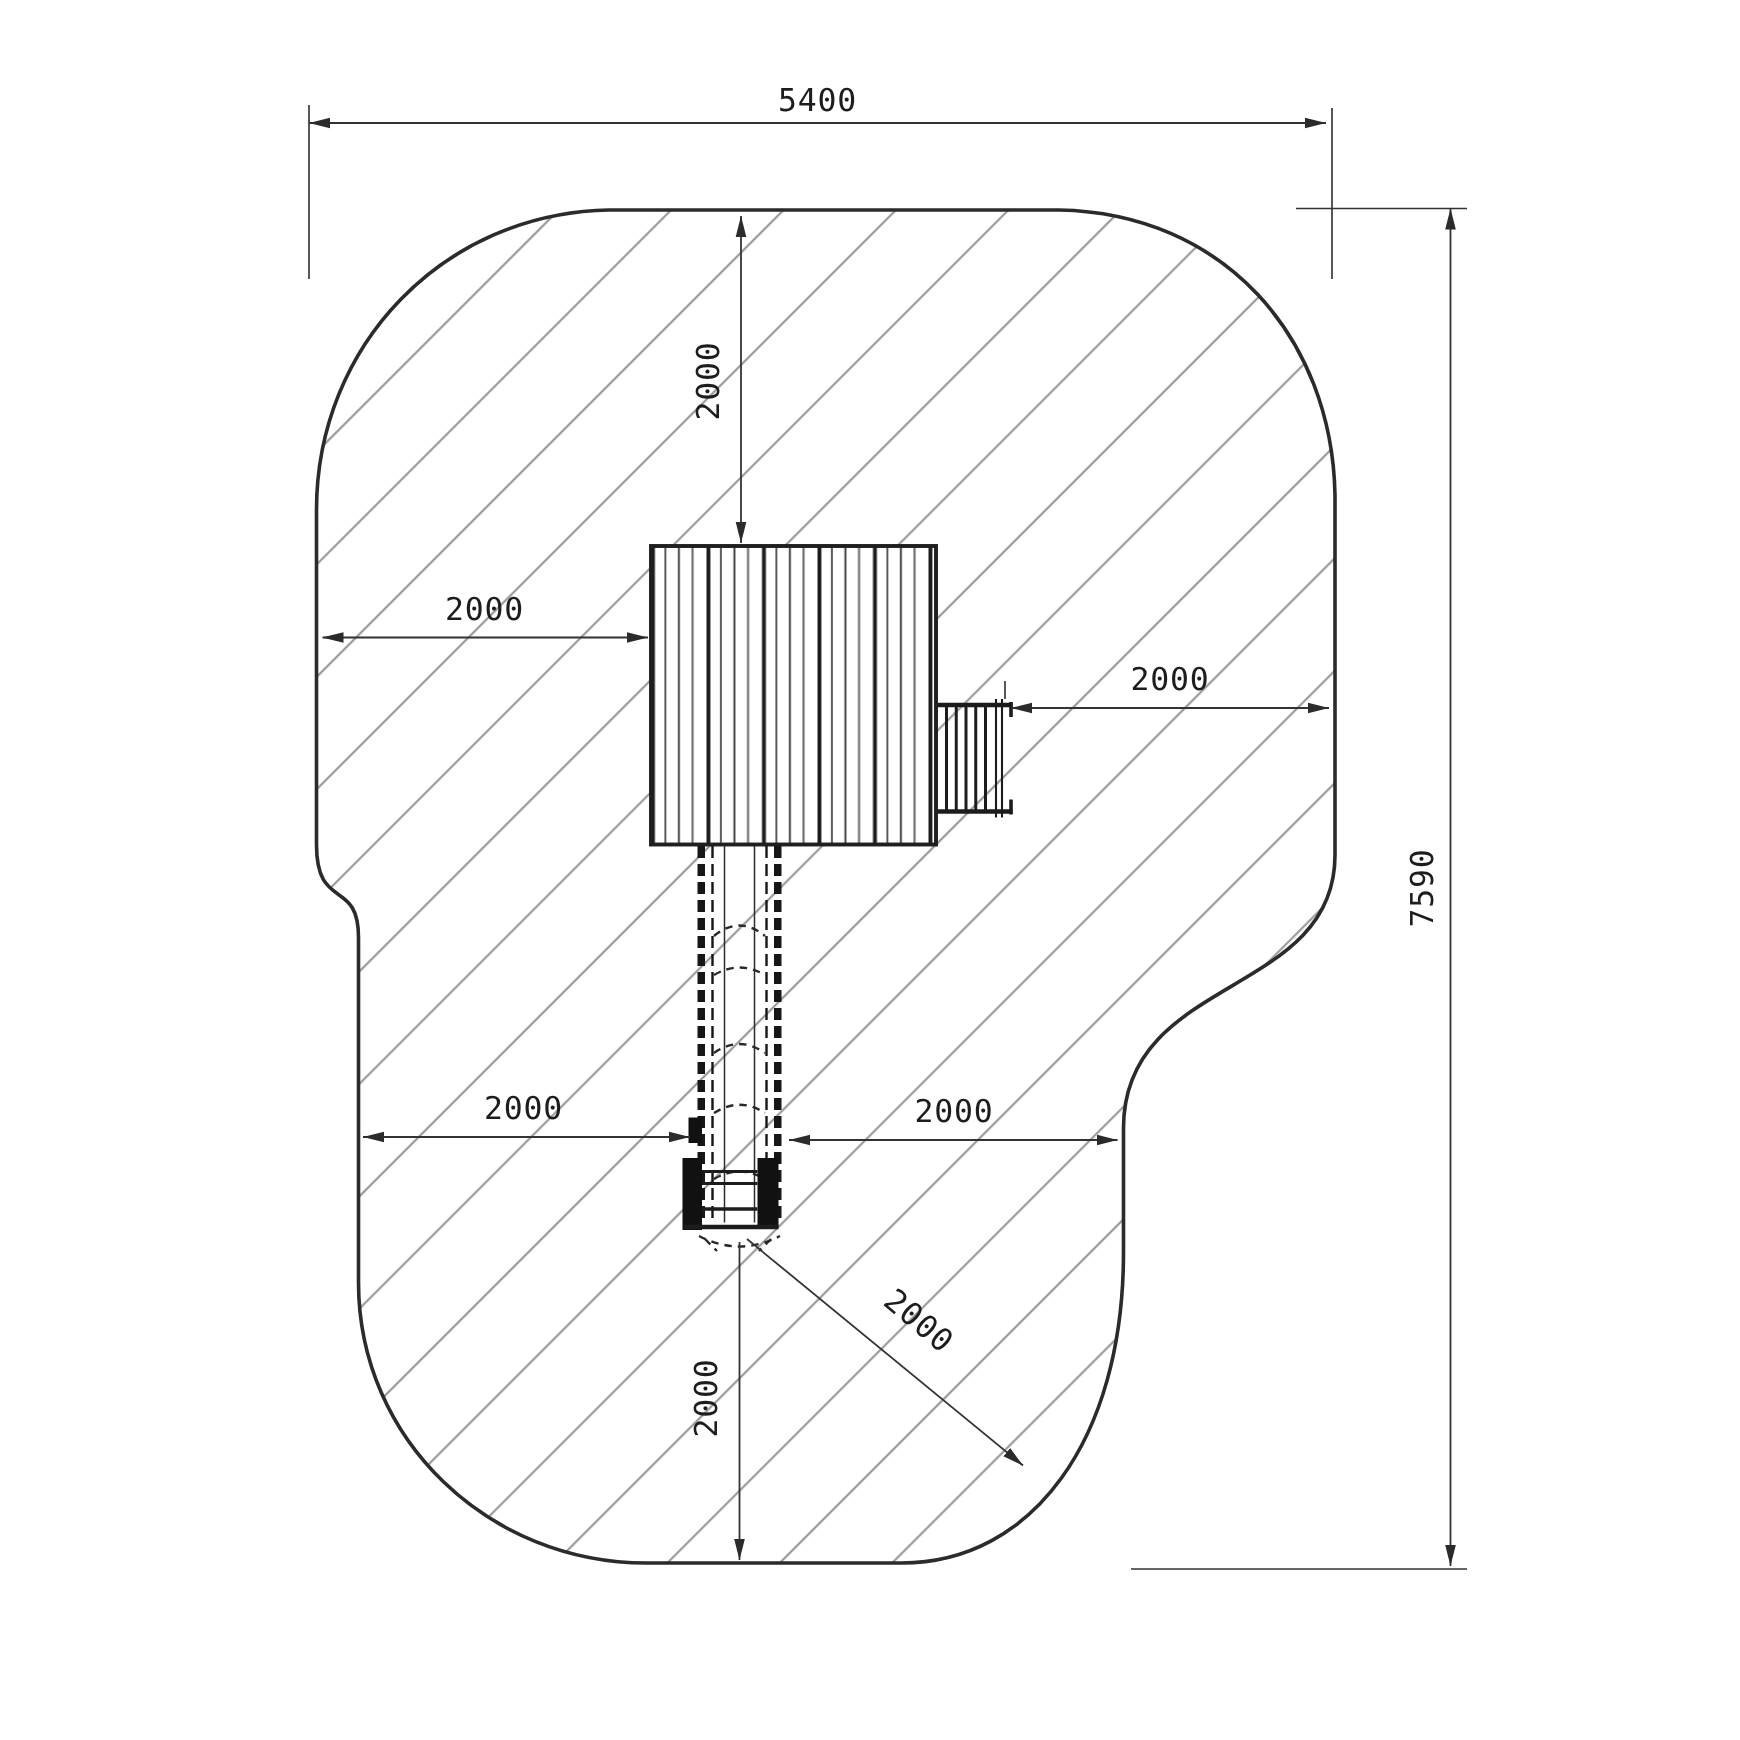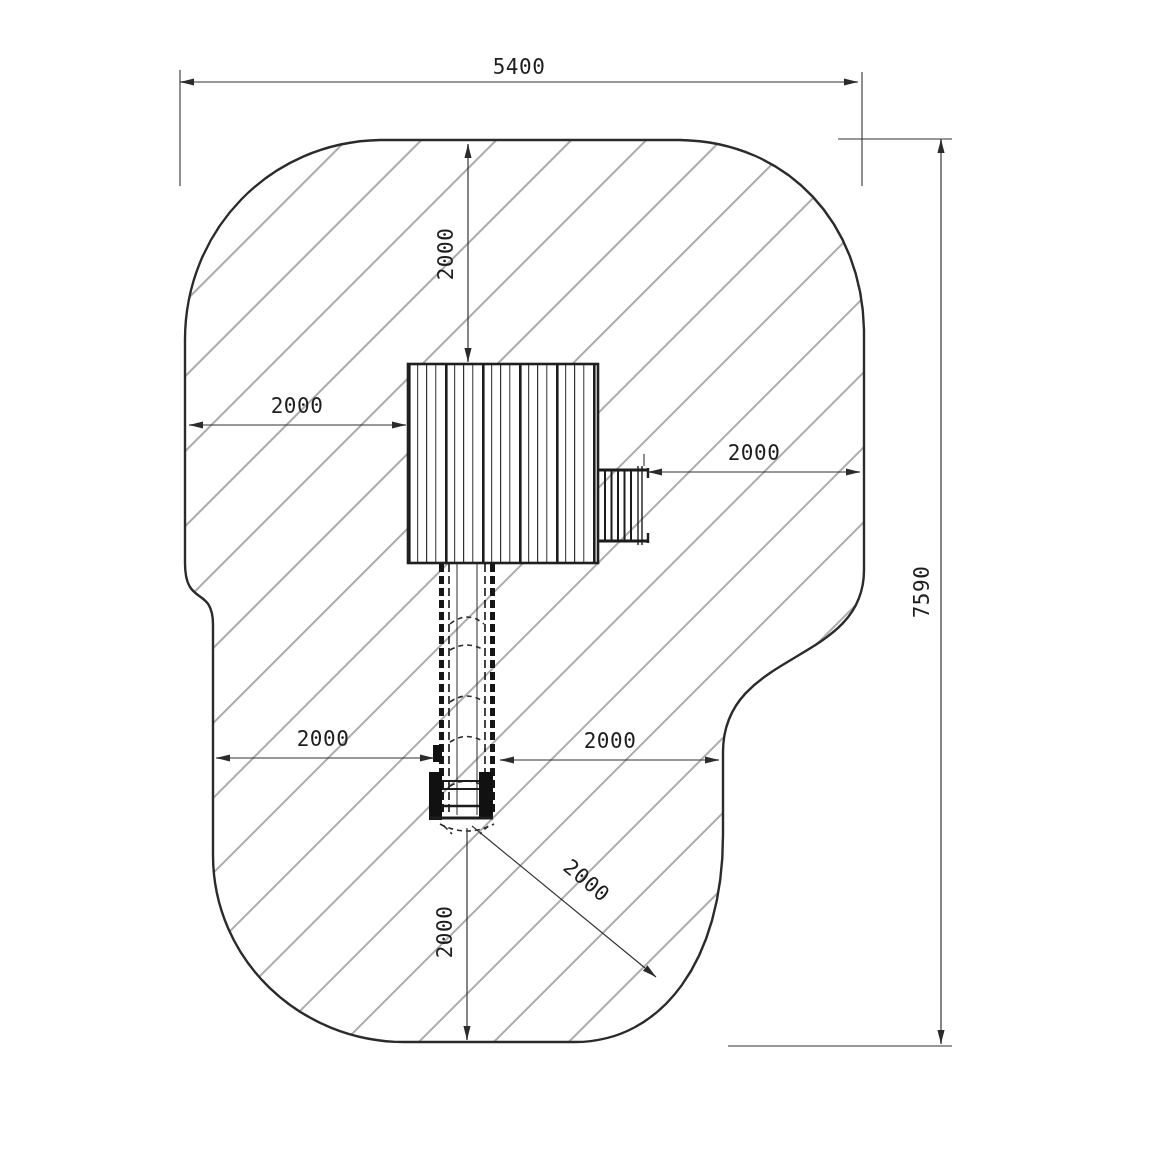--- a/index.html
+++ b/index.html
@@ -1,19 +1,19 @@
 <!DOCTYPE html>
 <html style="--ink: #2b2b2b; --dim: #333333; --hatch: #8f8f8f; --bg: #ffffff; --text: #1d1d1d;"><head>
 <meta charset="utf-8">
 <style>
   :root{
     --ink:#2b2b2b; --dim:#333333; --hatch:#8f8f8f; --bg:#ffffff; --text:#1d1d1d;
   }
   html,body{margin:0;padding:0;background:var(--bg);}
-  .stage{width:943px;height:1160px;position:relative;background:var(--bg);}
+  .stage{width:943px;height:1160px;position:relative;background:var(--bg);margin-left:26px;}
   svg{display:block;}
   .outline{fill:url(#hatch);stroke:var(--ink);stroke-width:2.4;stroke-linejoin:round;}
   .dimline{stroke:var(--dim);stroke-width:1.2;fill:none;}
   .extline{stroke:var(--dim);stroke-width:1.1;fill:none;}
   .dimtext{fill:var(--text);font-family:"DejaVu Sans Mono","Liberation Mono",monospace;
            font-size:21px;letter-spacing:0.5px;}
   .platform-border{fill:url(#boards);stroke:#1f1f1f;stroke-width:2.6;}
   .bar{stroke:#1c1c1c;fill:none;}
   .rail-dash{stroke:#161616;stroke-dasharray:8 4;fill:none;}
   .thin{stroke:#2c2c2c;stroke-width:1;fill:none;}

